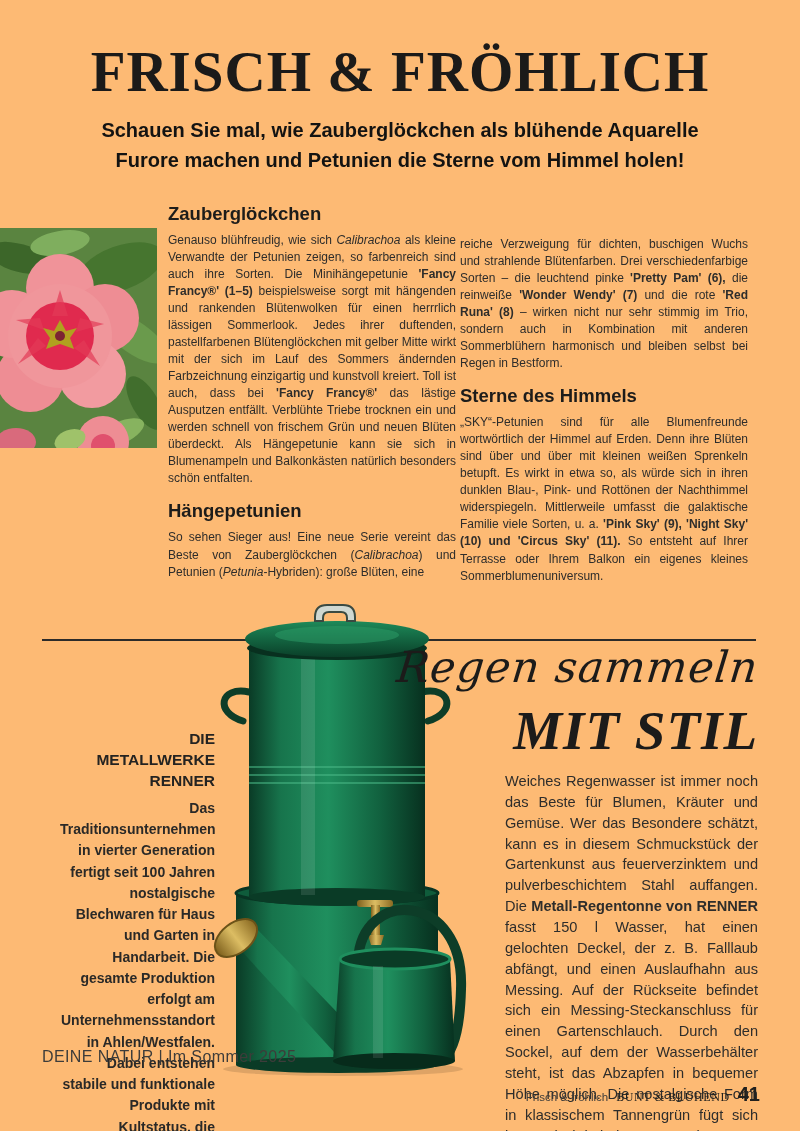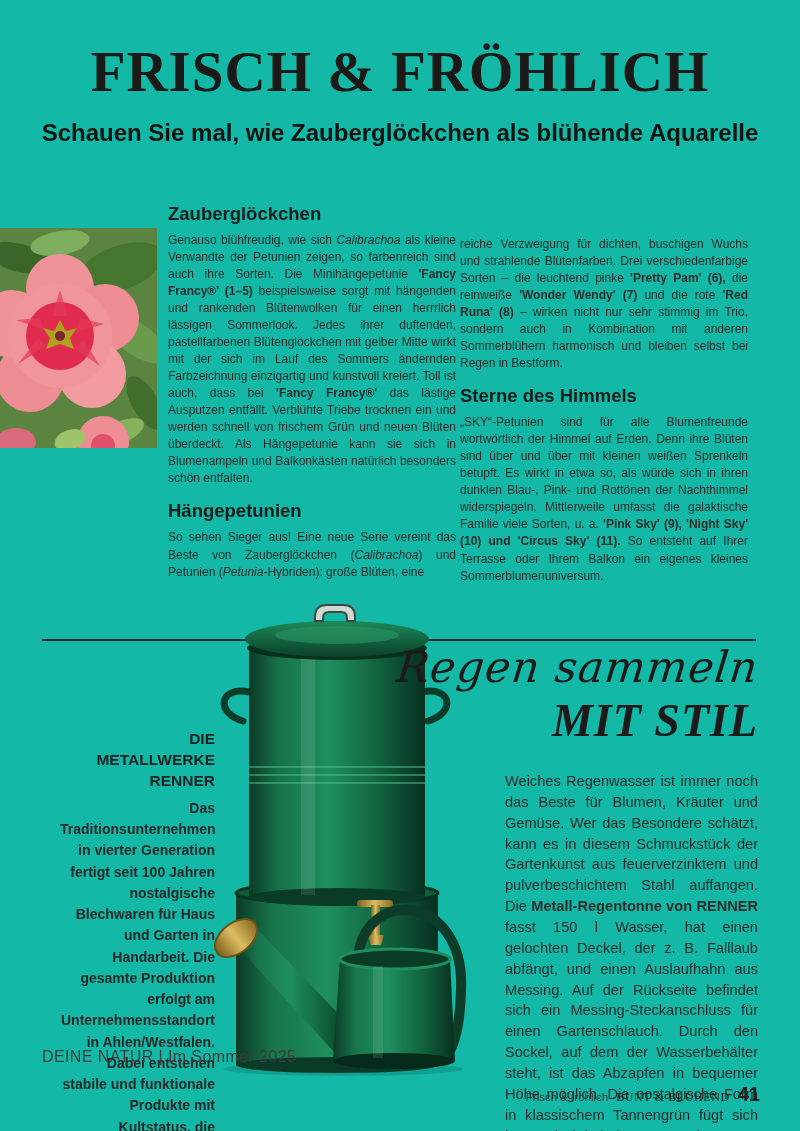--- a/index.html
+++ b/index.html
@@ -1,30 +1,30 @@
 <!DOCTYPE html>
 <html style="--barrel-green: #17744c; --barrel-dark: #0a3b26; --brass: #caa64e; --ink: #2e2d2b;"><head>
 <meta charset="utf-8">
 <style>
   * { margin:0; padding:0; box-sizing:border-box; }
   html,body { background:#ffffff; }
   .page {
     position:relative; width:800px; height:1131px; margin:0 auto;
-    background:#14b8a6; overflow:hidden;
+    background:#fdba74; overflow:hidden;
     font-family:"Liberation Sans", sans-serif; color:#2e2d2b;
   }
 
   
   .header { position:absolute; top:42px; left:0; width:100%; text-align:center; }
   .title {
     font-family:"Liberation Serif", serif; font-weight:700; font-size:57px;
     letter-spacing:1px; color:#1b1a19; line-height:1.05;
   }
   .subtitle {
-    margin-top:13px; font-size:24px; font-weight:700; line-height:1.5; color:#131312;
+    margin-top:13px; font-size:20px; font-weight:700; line-height:1.5; color:#131312;
   }
 
   
   .flower-photo { position:absolute; left:0; top:228px; width:157px; height:220px; overflow:hidden; }
   .flower-photo svg { display:block; }
 
   
   .columns { position:absolute; left:168px; top:203px; width:590px; display:flex; gap:4px; }
   .col { width:288px; }
   .col-right { padding-top:33px; }
@@ -43,21 +43,21 @@
   .barrel svg { display:block; }
 
   
   .feature-title { position:absolute; right:42px; top:646px; text-align:right; color:#1c1b1a; }
   .feature-title .script {
     font-family:"DejaVu Serif", serif; font-style:italic; font-size:43px;
     transform:skewX(-6deg); transform-origin:right; letter-spacing:1px; line-height:1;
   }
   .feature-title .mitstil {
     font-family:"Liberation Serif", serif; font-style:italic; font-weight:700;
-    font-size:46px; line-height:0.95; margin-top:10px; letter-spacing:1px;
+    font-size:55px; line-height:0.95; margin-top:16px; letter-spacing:1px;
   }
 
   
   .sidebar { position:absolute; left:60px; top:729px; width:155px; text-align:right; }
   .sidebar h3 {
     width:120px; margin-left:auto; font-size:15.5px; font-weight:700;
     line-height:1.35; color:#242321; margin-bottom:6px;
   }
   .sidebar p { font-size:14px; font-weight:700; line-height:1.52; color:#2a2927; }
 
@@ -79,20 +79,21 @@
 </style>
 </head>
 <body>
 
 <div class="page">
 
   <header class="header">
     <h1 class="title">FRISCH &amp; FRÖHLICH</h1>
     <p class="subtitle">
       <span>Schauen Sie mal, wie Zauberglöckchen als blühende Aquarelle</span><br>
+      <span>Furore machen und Petunien die Sterne vom Himmel holen!</span>
     </p>
   </header>
 
   <figure class="flower-photo">
     <svg width="157" height="220" viewBox="0 0 157 220">
       <rect width="157" height="220" fill="#5a8440"></rect>
       <ellipse cx="120" cy="40" rx="45" ry="22" fill="#46752f" transform="rotate(-20 120 40)"></ellipse>
       <ellipse cx="135" cy="110" rx="38" ry="16" fill="#6a9a4c" transform="rotate(35 135 110)"></ellipse>
       <ellipse cx="20" cy="30" rx="34" ry="14" fill="#3c6629" transform="rotate(15 20 30)"></ellipse>
       <ellipse cx="60" cy="15" rx="30" ry="12" fill="#7fae5e" transform="rotate(-10 60 15)"></ellipse>

